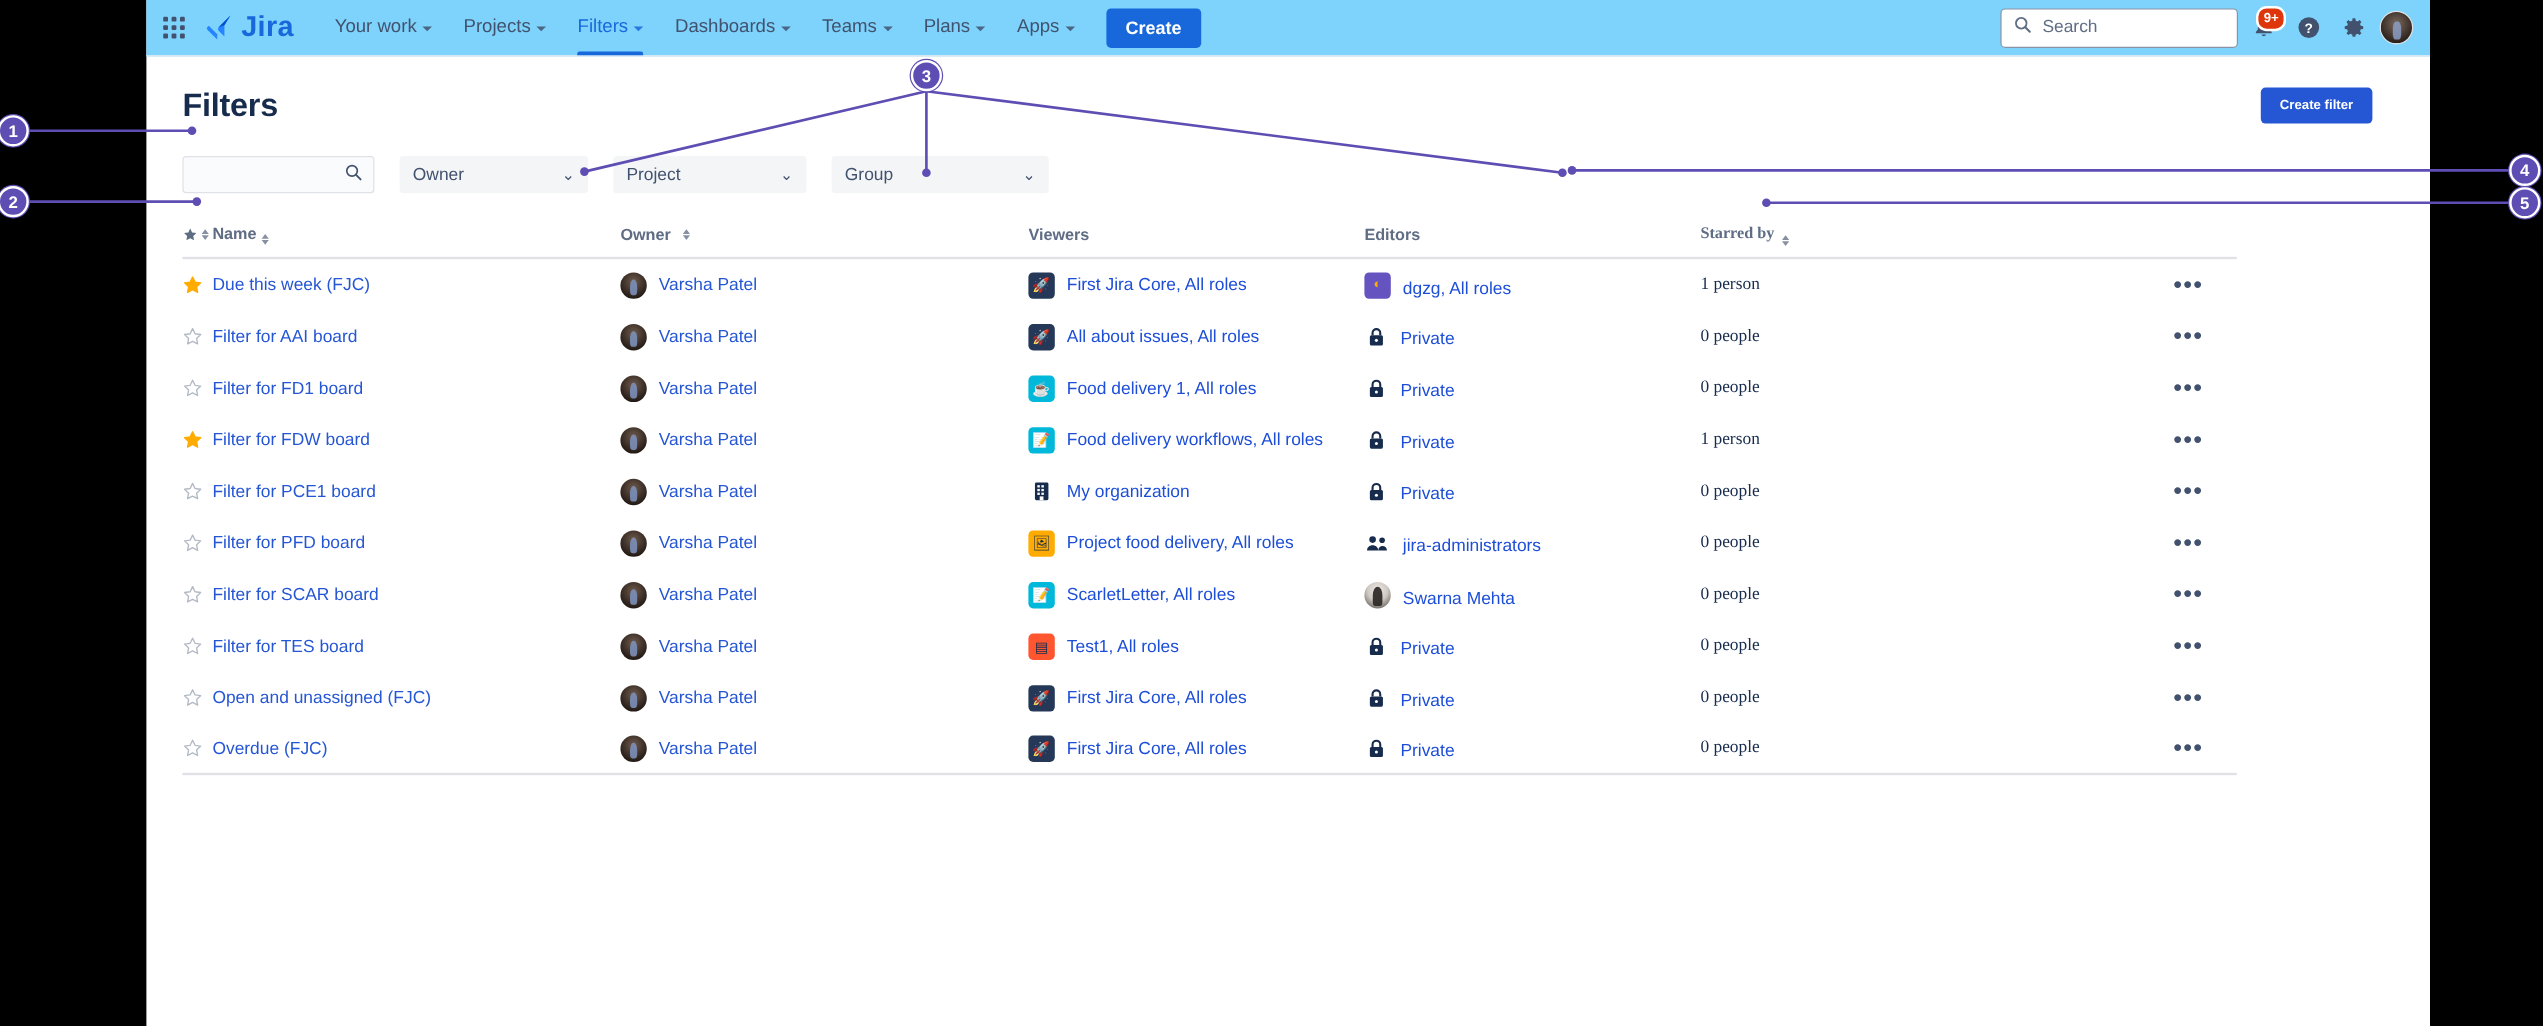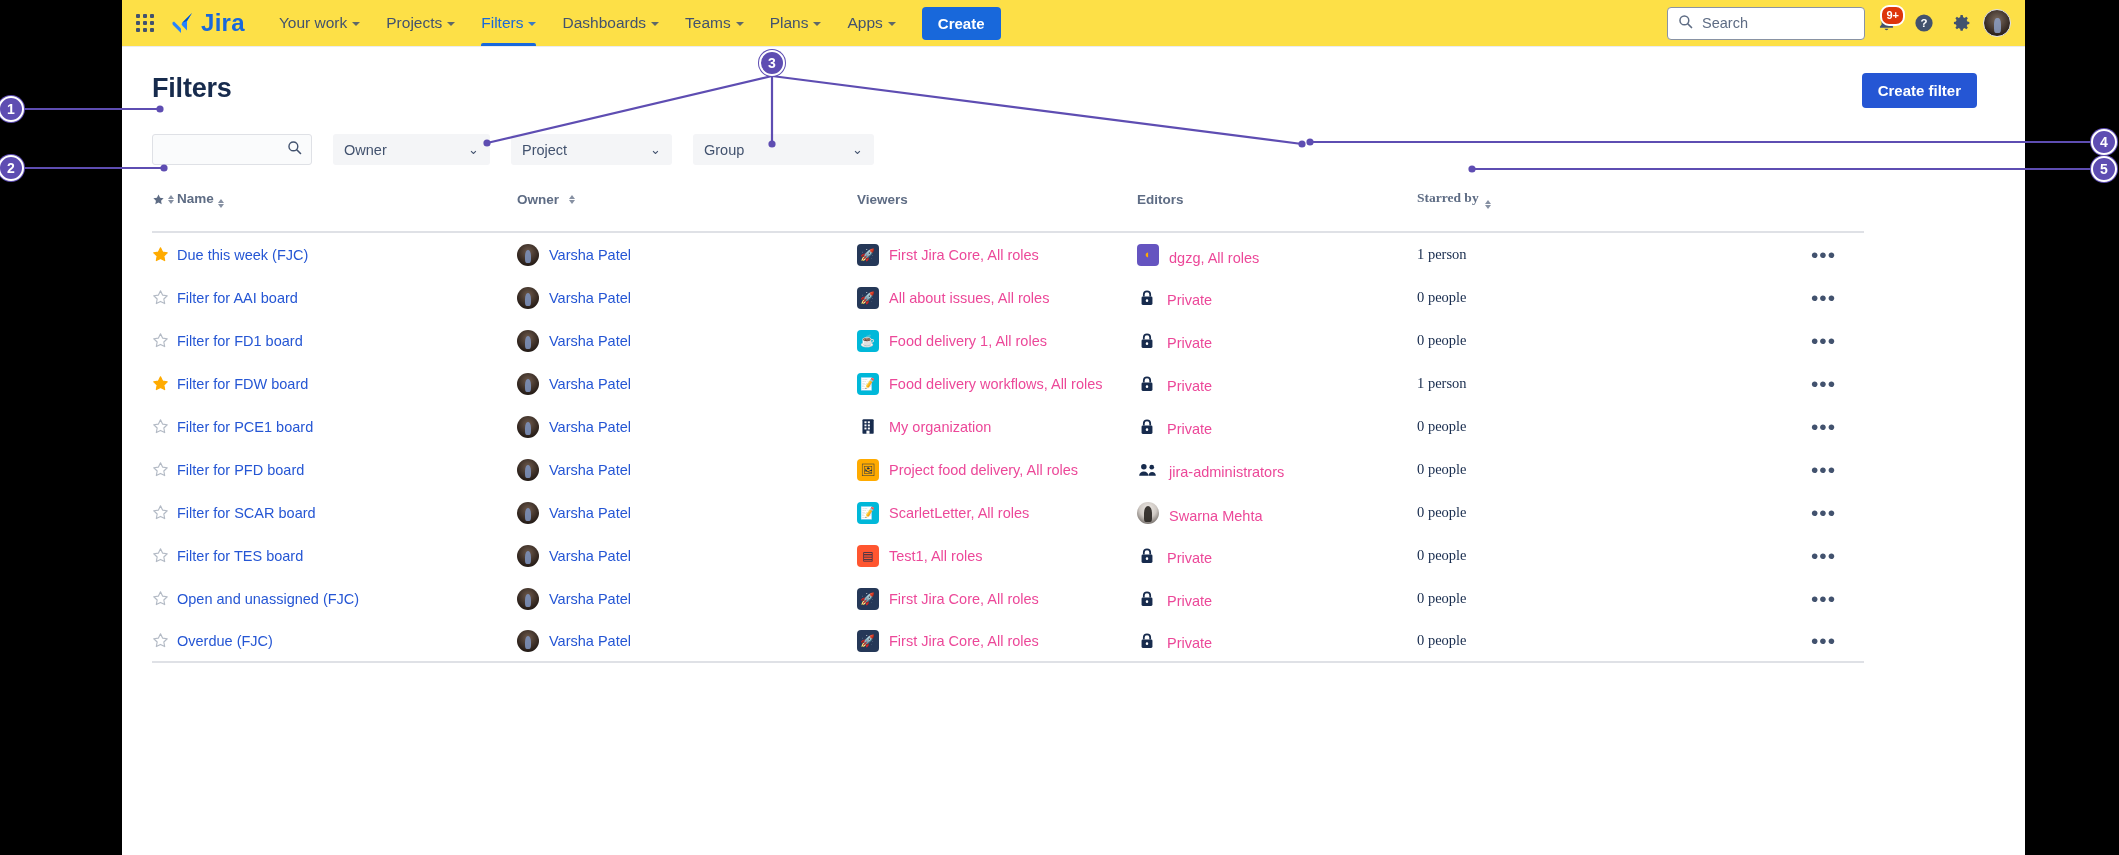--- a/index.html
+++ b/index.html
@@ -18,21 +18,21 @@
     background: #ffffff;
   }
 
   
   .topnav {
     position: relative;
     height: 47px;
     border-bottom: 1px solid #ebecf0;
     display: flex; align-items: center;
     padding: 0 14px 0 8px;
-    background: #fde047;
+    background: #7dd3fc;
   }
   .appsgrid {
     width: 30px; height: 30px;
     display: grid; grid-template-columns: repeat(3, 4px);
     grid-template-rows: repeat(3, 4px);
     gap: 3px; align-content: center; justify-content: center;
     cursor: pointer; border-radius: 3px;
   }
   .appsgrid i { width: 4px; height: 4px; background: #42526e; border-radius: 1px; display:block; }
 
@@ -102,21 +102,21 @@
     background:#8b9dc3; border-radius: 40% 40% 30% 30%; opacity:.85;
   }
 
   
   .content { padding: 26px 48px 0 30px; position: relative; }
   .pagehead { display:flex; align-items:flex-start; }
   .pagetitle { font-size: 27px; font-weight: 600; color: #172b4d; letter-spacing: -.2px; }
   .createfilter {
     margin-left:auto;
     background: #2556d4; color:#fff; border:none; border-radius:4px;
-    font-size: 15px; font-weight: 600; padding: 9px 16px; cursor:pointer;
+    font-size: 11px; font-weight: 600; padding: 9px 16px; cursor:pointer;
     font-family: inherit;
   }
 
   
   .filterbar { display:flex; align-items:center; gap: 21px; margin-top: 26px; }
   .textsearch {
     width: 160px; height: 31px;
     border: 1px solid #dfe1e6; border-radius: 3px;
     background: #fafbfc;
     display:flex; align-items:center; justify-content:flex-end;
@@ -132,21 +132,21 @@
   .dropdown .dcaret { margin-left: 18px; color:#42526e; font-size: 13px; line-height:1; }
   .dd-owner { width: 157px; }
   .dd-project { width: 161px; }
   .dd-group { width: 181px; }
 
   
   .tbl { margin-top: 25px; width: 1712px; }
   .thead {
     display:flex; align-items:center;
     font-size: 13.5px; font-weight: 700; color: #5e6c84;
-    padding-bottom: 22px; border-bottom: 2px solid #dfe1e6;
+    padding-bottom: 9px; border-bottom: 2px solid #dfe1e6;
   }
   .trow {
     display:flex; align-items:center;
     height: 43px;
     font-size: 14.5px; color: #172b4d;
   }
   .trow:last-child { border-bottom: 2px solid #dfe1e6; }
 
   .c-star  { width: 25px; display:flex; align-items:center; gap:3px; flex:none; }
   .c-name  { width: 340px; flex:none; }
@@ -187,21 +187,21 @@
   }
 
   .pico { width: 22px; height: 22px; border-radius: 4px; flex:none; position:relative; overflow:hidden;
           display:flex; align-items:center; justify-content:center; font-size: 12px; }
 
   .lockico { width: 20px; height: 20px; flex:none; display:flex; align-items:center; justify-content:center; }
   .grpico  { width: 22px; height: 20px; flex:none; display:flex; align-items:center; justify-content:center; }
 
   .more { color: #42526e; font-size: 21px; letter-spacing: 1px; line-height: 1; cursor:pointer; user-select:none; }
 
-  .muted { color: #ec4899; }
+  .muted { color: #1d4ed8; }
 
   
   .anno { position:absolute; left:0; top:0; width:2119px; height:855px; pointer-events:none; }
   .cnum {
     position:absolute; width: 26px; height: 26px; border-radius: 50%;
     background: #5e4db2; color:#fff; font-size: 14px; font-weight: 600;
     display:flex; align-items:center; justify-content:center;
     border: 2px solid #ffffff;
     box-shadow: 0 0 0 1px #5e4db2;
   }

